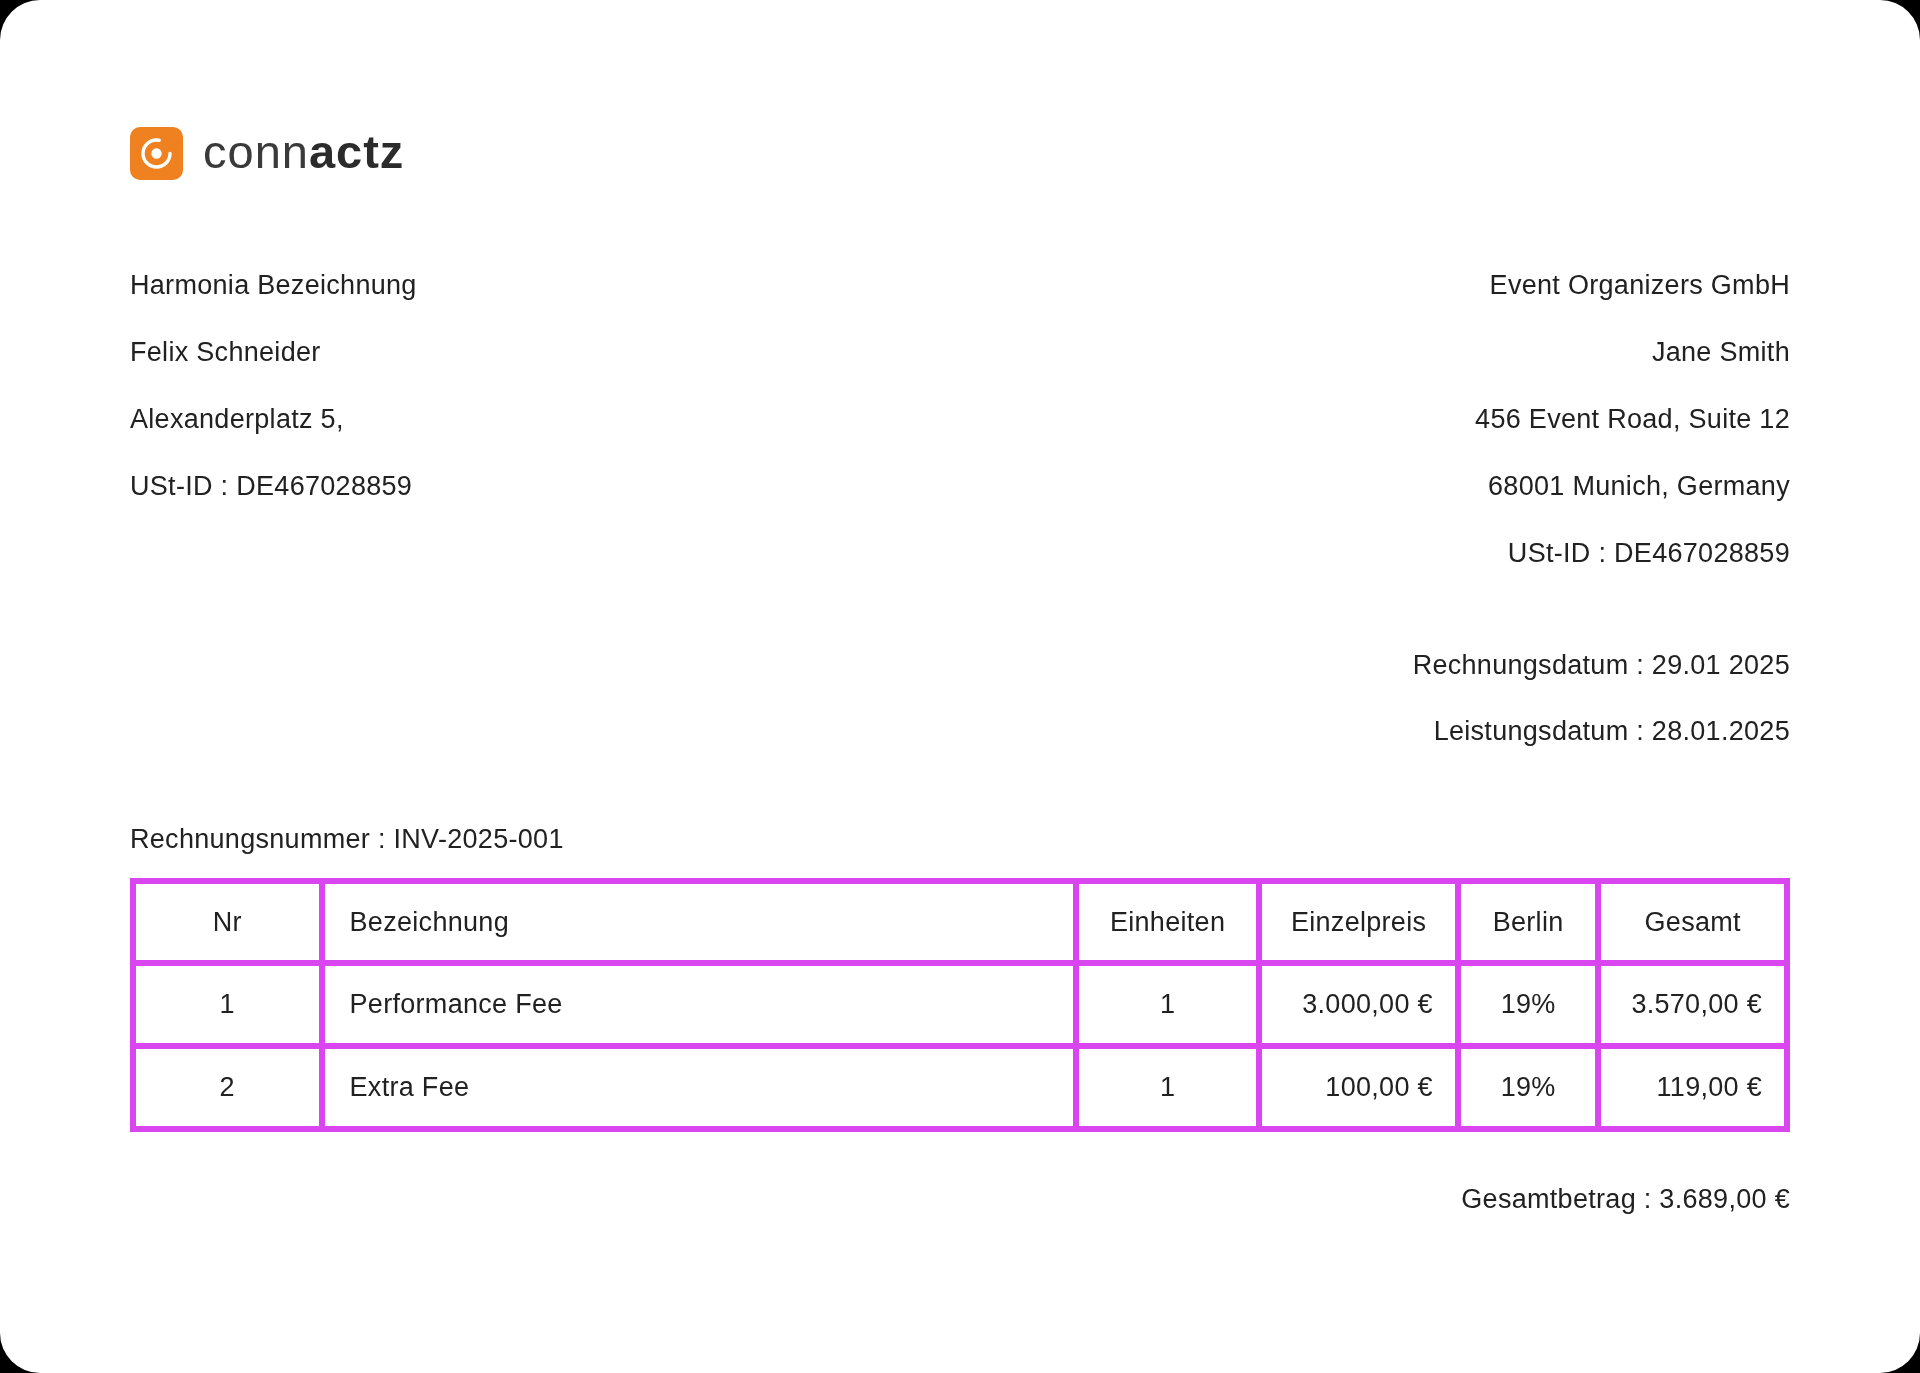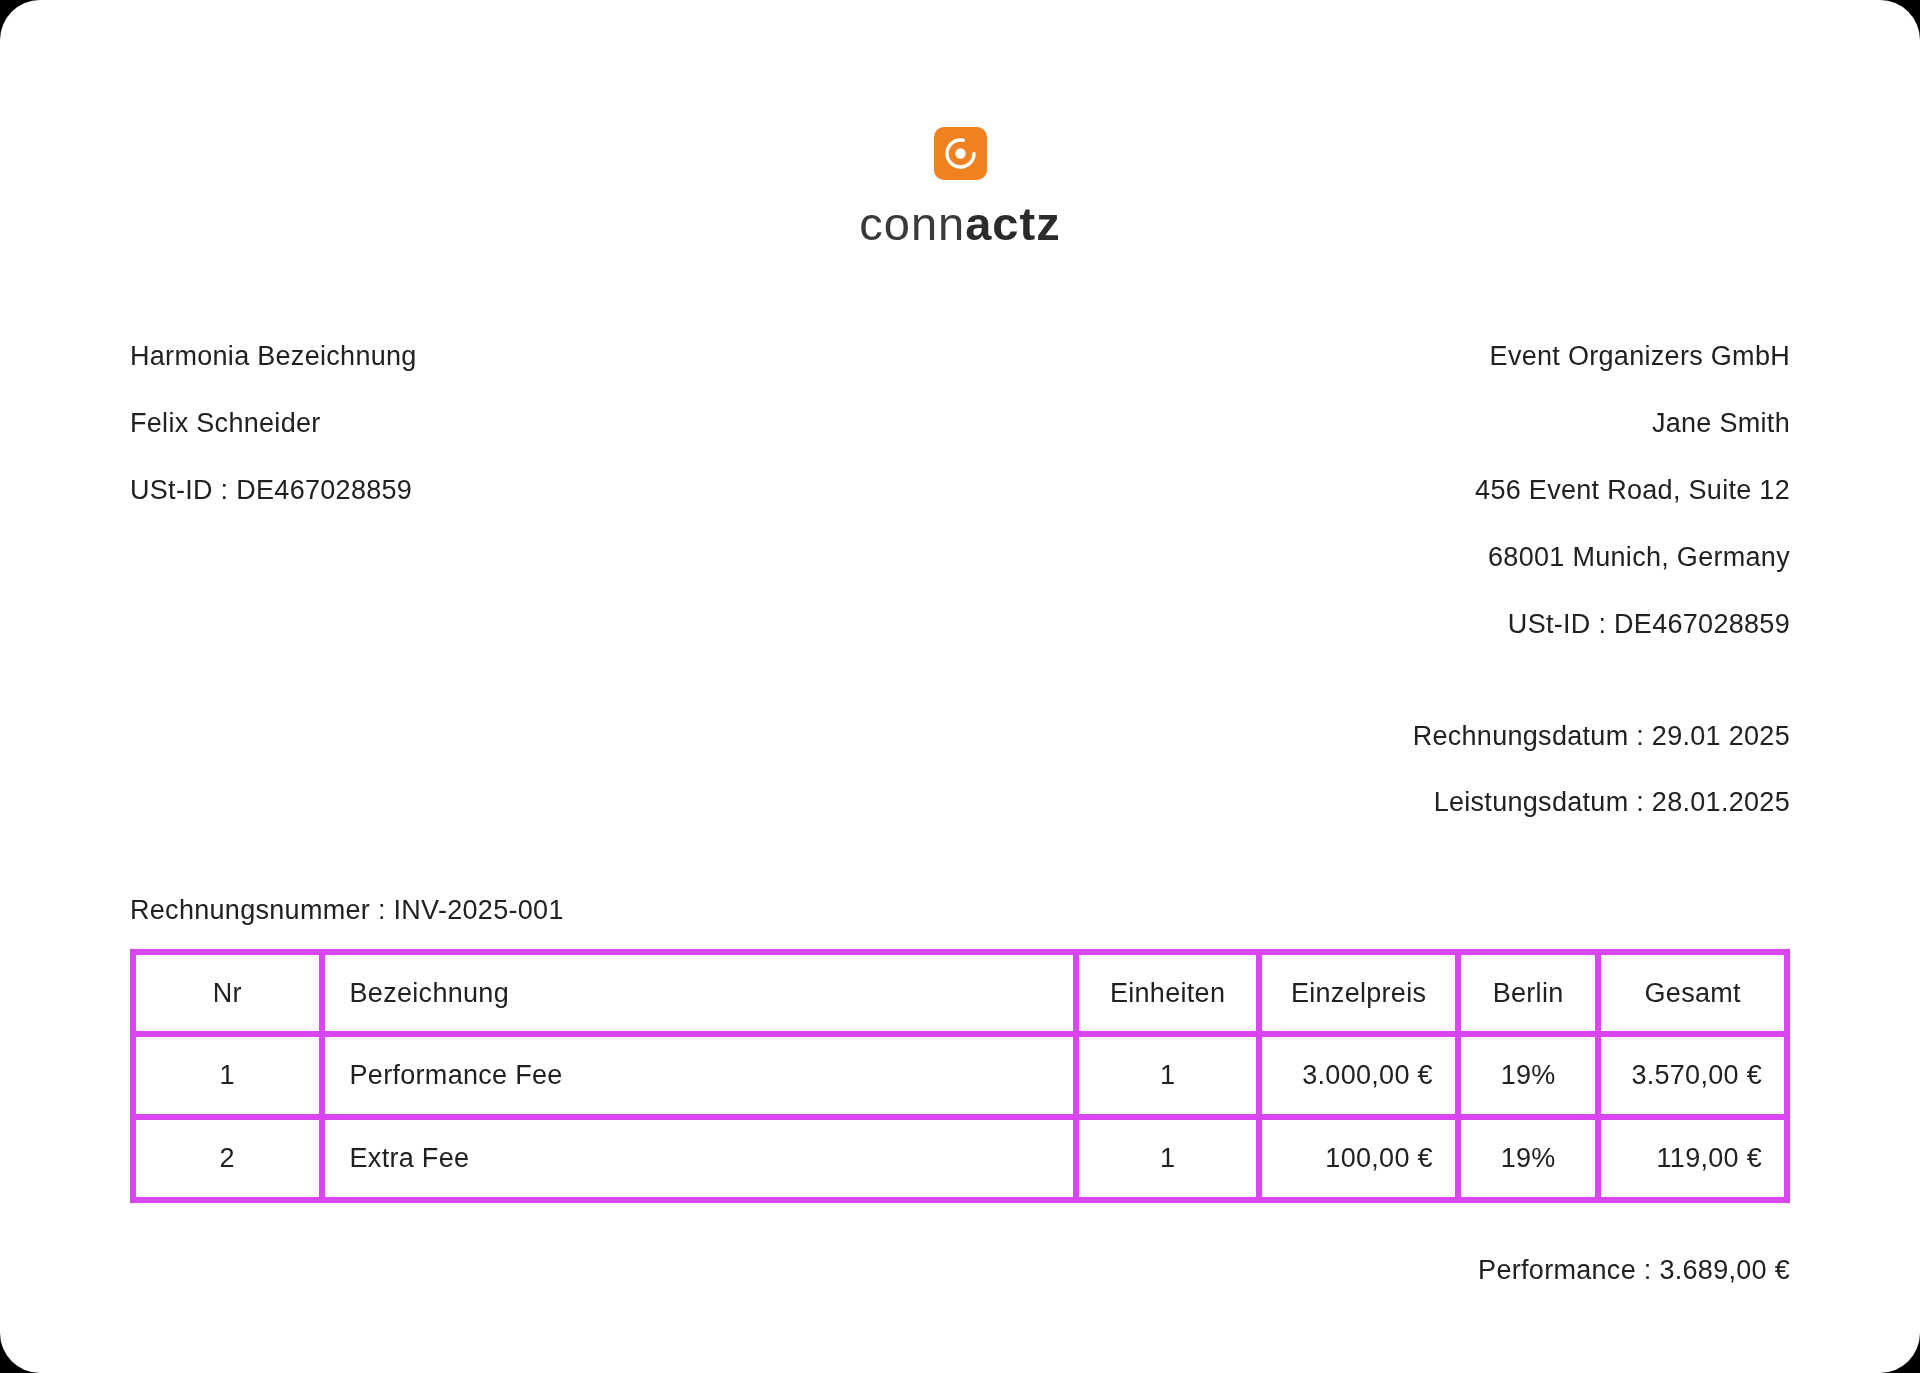--- a/index.html
+++ b/index.html
@@ -20,21 +20,20 @@
     padding: 0 130px;
     overflow: hidden;
     color: #212121;
   }
   
   .logo-row {
     display: flex;
     align-items: center;
     padding-top: 127px;
     gap: 20px;
-    flex-direction: column;
   }
   .logo-icon {
     width: 53px;
     height: 53px;
     flex: 0 0 auto;
     display: block;
   }
   .wordmark {
     font-size: 47px;
     letter-spacing: 1px;
@@ -122,20 +121,21 @@
       <circle cx="26.5" cy="26.5" r="13.5" fill="none" stroke="#FFFFFF" stroke-width="3.4" stroke-linecap="round" stroke-dasharray="66 19"></circle>
       <circle cx="26.5" cy="26.5" r="5.2" fill="#FFFFFF"></circle>
     </svg>
     <div class="wordmark"><span>conn</span><span class="bold">actz</span></div>
   </div>
 
   <div class="addresses">
     <div class="address-left">
       <div class="address-line">Harmonia Bezeichnung</div>
       <div class="address-line">Felix Schneider</div>
+      <div class="address-line">Alexanderplatz 5,</div>
       <div class="address-line">USt-ID : DE467028859</div>
     </div>
     <div class="address-right">
       <div class="address-line">Event Organizers GmbH</div>
       <div class="address-line">Jane Smith</div>
       <div class="address-line">456 Event Road, Suite 12</div>
       <div class="address-line">68001 Munich, Germany</div>
       <div class="address-line">USt-ID : DE467028859</div>
     </div>
   </div>
@@ -180,16 +180,16 @@
         <td class="al-left">Extra Fee</td>
         <td class="al-center">1</td>
         <td class="al-right">100,00 €</td>
         <td class="al-center">19%</td>
         <td class="al-right">119,00 €</td>
       </tr>
     </tbody>
   </table>
 
   <div class="totals">
-    <div>Performance : 3.689,00 €</div>
+    <div>Gesamtbetrag : 3.689,00 €</div>
   </div>
 
 </div>
 
 </body></html>

